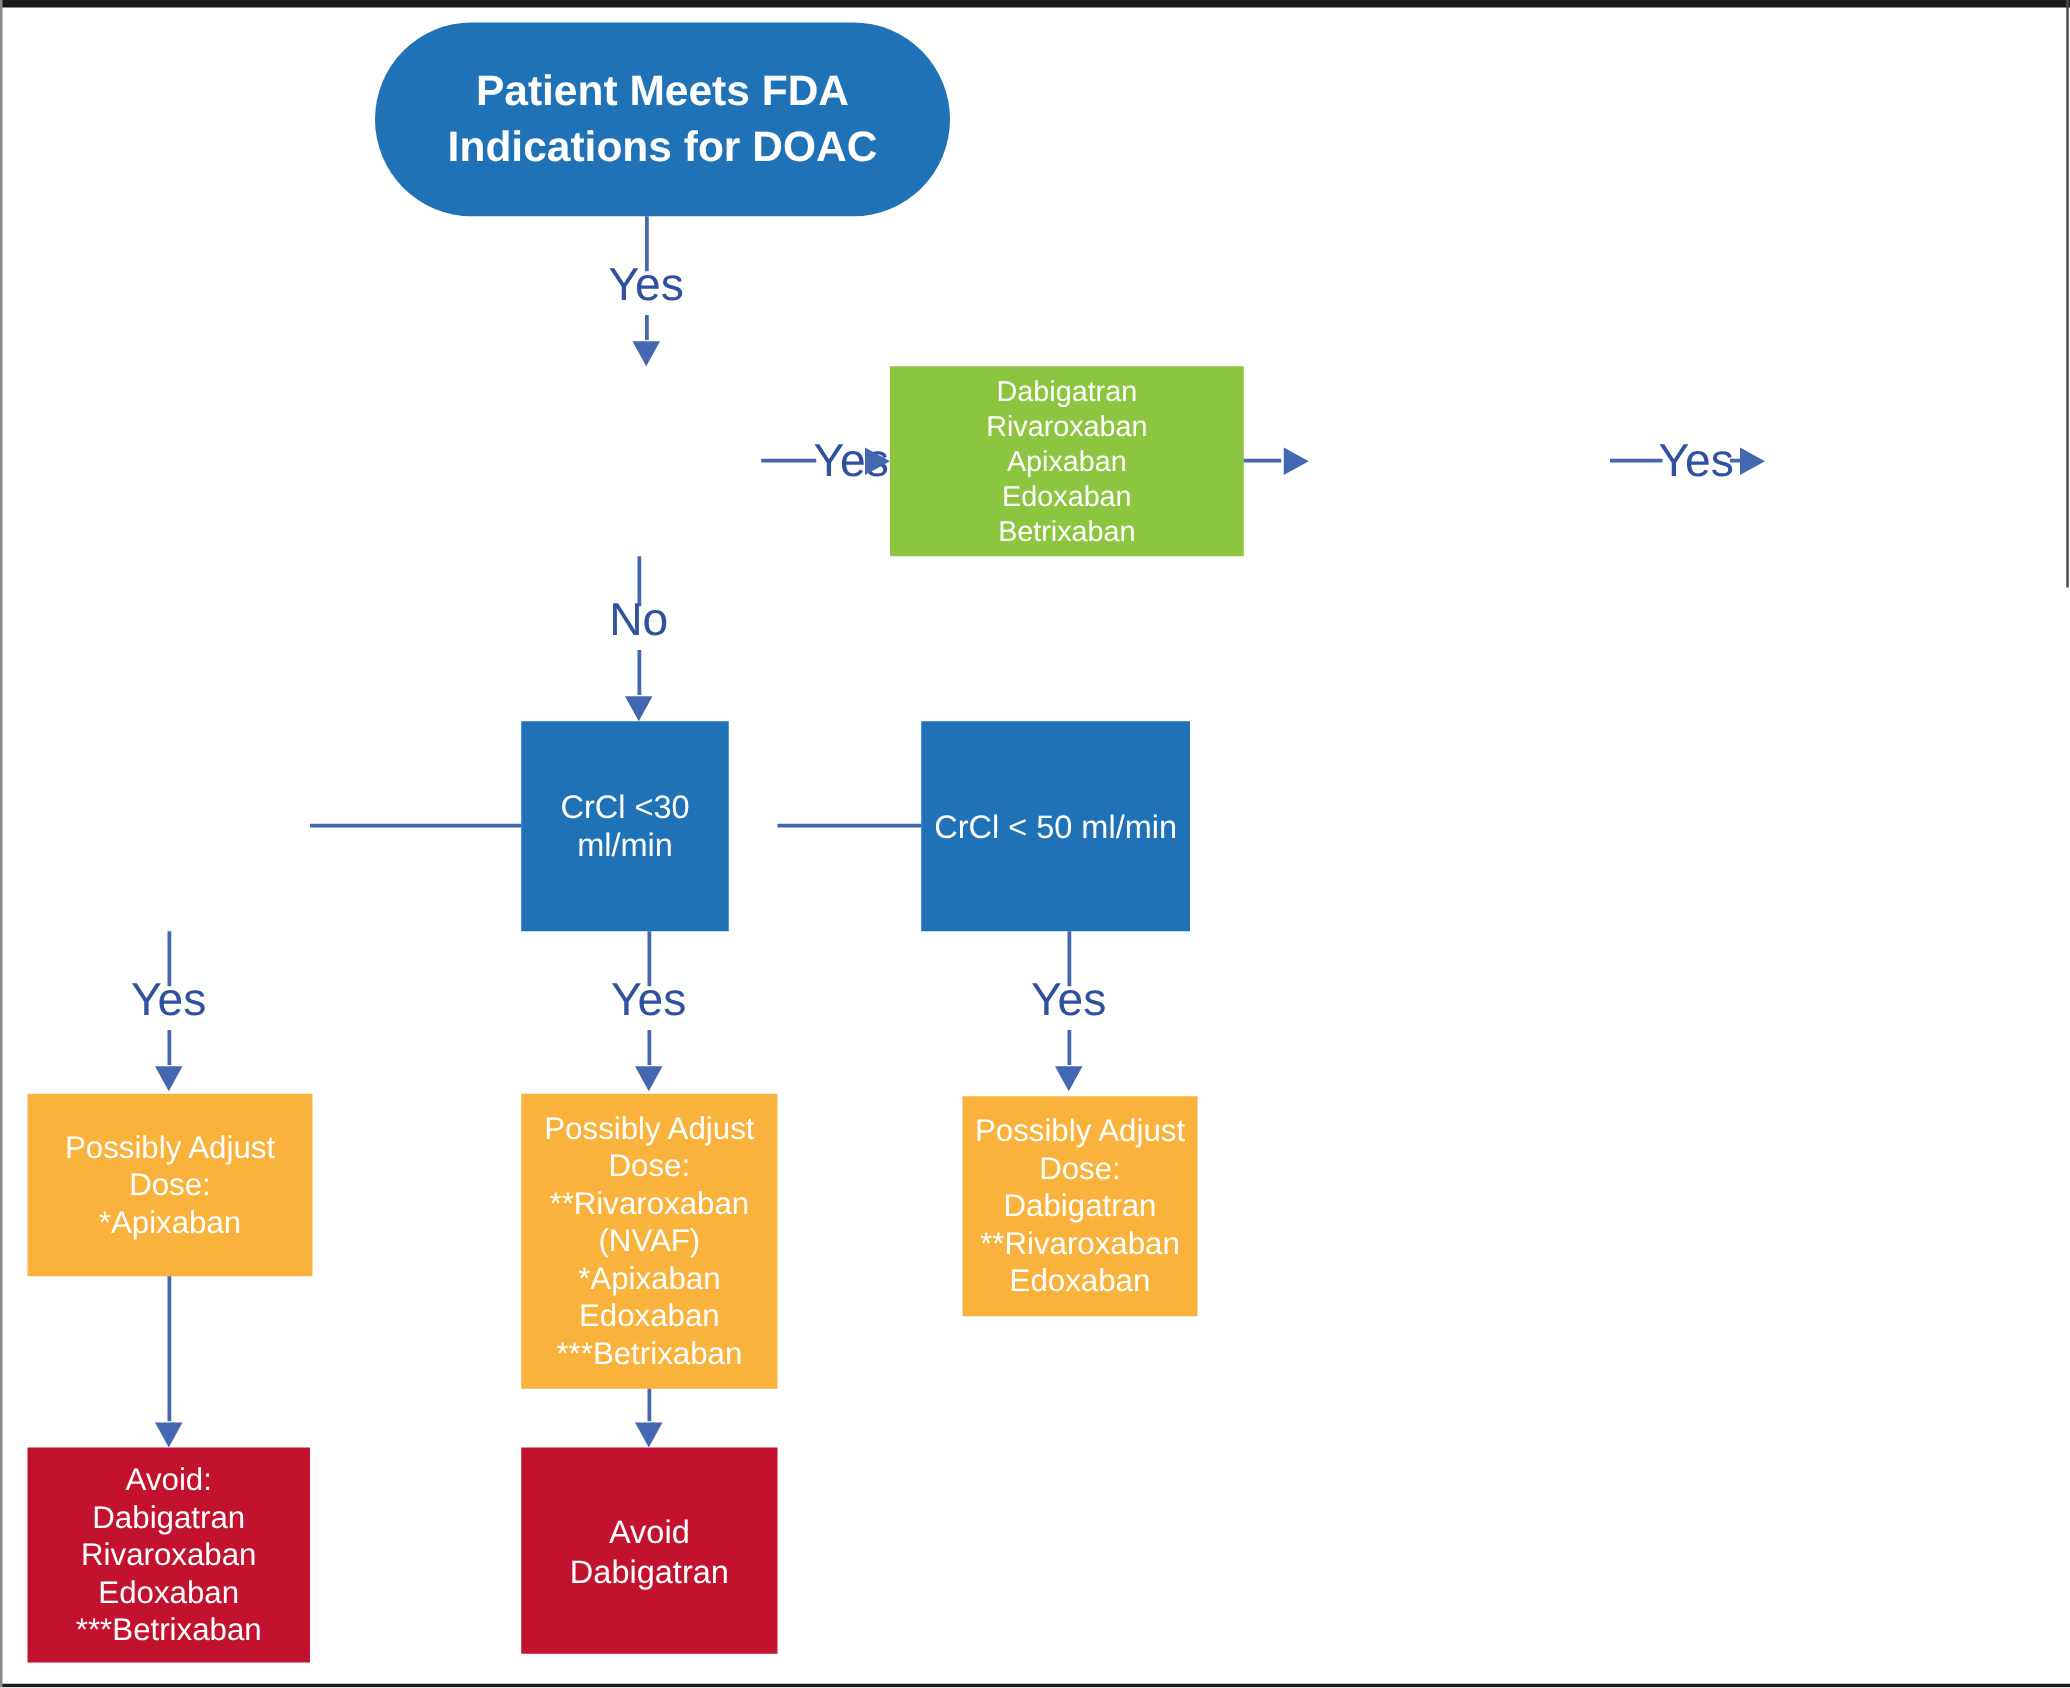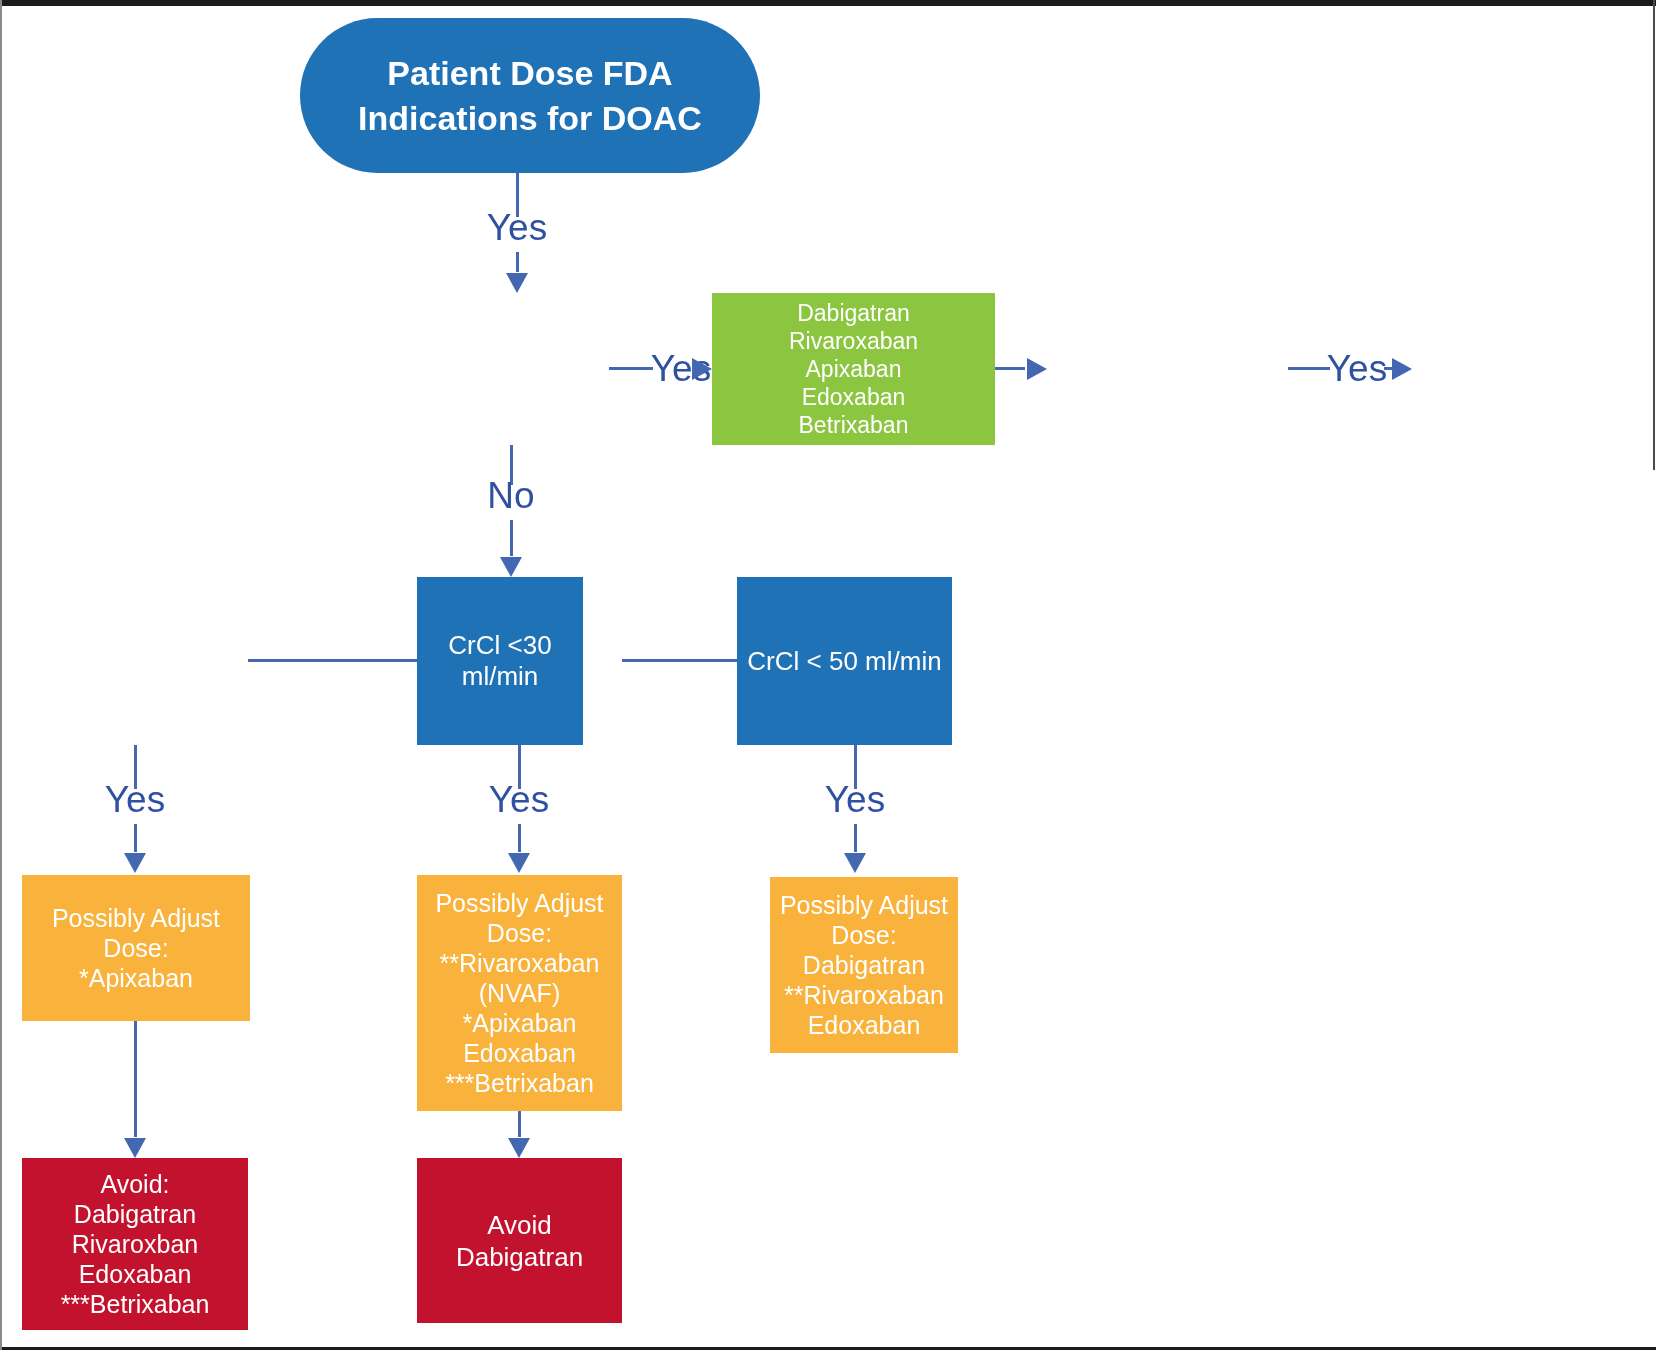--- a/index.html
+++ b/index.html
@@ -54,21 +54,21 @@
 </head>
 <body>
 
 <div class="canvas">
 
   <div class="frame-top"></div>
   <div class="frame-bottom"></div>
   <div class="frame-left"></div>
   <div class="frame-right"></div>
 
-  <div class="node blue start" style="left:300px;top:18px;width:460px;height:155px;">Patient Dose FDA
+  <div class="node blue start" style="left:300px;top:18px;width:460px;height:155px;">Patient Meets FDA
 Indications for DOAC</div>
 
   <div class="vline" style="left:516px;top:173px;height:44px;"></div>
   <div class="elabel" style="left:517px;top:208px;">Yes</div>
   <div class="vline" style="left:516px;top:252px;height:20px;"></div>
   <div class="ah-down" style="left:506px;top:273px;"></div>
 
   <div class="node green doac" style="left:712px;top:293px;width:283px;height:152px;">Dabigatran
 Rivaroxaban
 Apixaban
@@ -128,19 +128,19 @@
 **Rivaroxaban
 Edoxaban</div>
 
   <div class="vline" style="left:134px;top:1021px;height:116px;"></div>
   <div class="ah-down" style="left:124px;top:1138px;"></div>
   <div class="vline" style="left:518px;top:1111px;height:26px;"></div>
   <div class="ah-down" style="left:508px;top:1138px;"></div>
 
   <div class="node red adj" style="left:22px;top:1158px;width:226px;height:172px;">Avoid:
 Dabigatran
-Rivaroxban
+Rivaroxaban
 Edoxaban
 ***Betrixaban</div>
   <div class="node red big2" style="left:417px;top:1158px;width:205px;height:165px;">Avoid
 Dabigatran</div>
 
 </div>
 
 </body></html>

